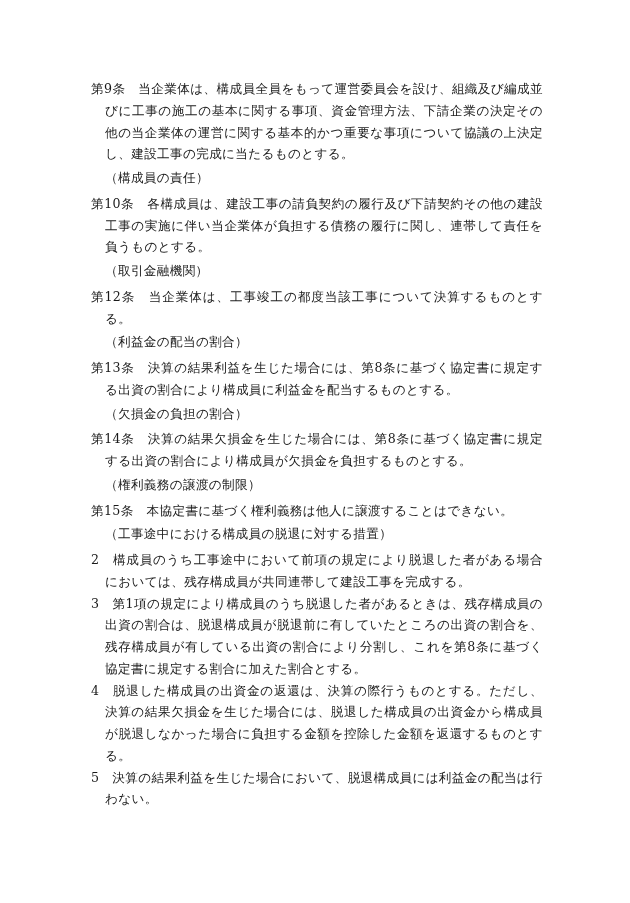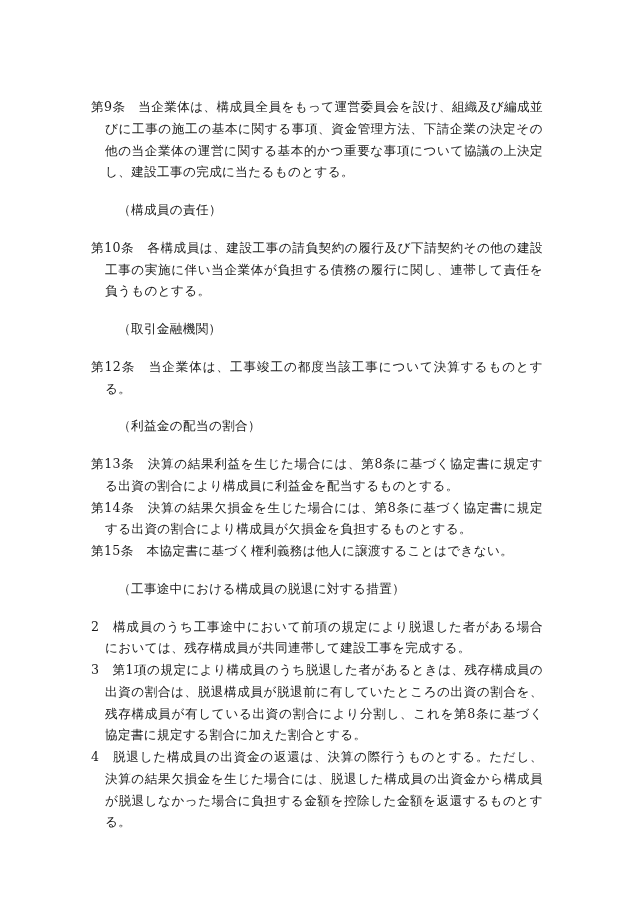--- a/index.html
+++ b/index.html
@@ -2,37 +2,40 @@
 <html><head>
   <meta charset="utf-8">
   <style>
     html, body { margin: 0; padding: 0; background: #ffffff; }
     body {
       width: 630px; height: 903px; position: relative; overflow: hidden;
       font-family: "DejaVu Serif", "Liberation Serif", serif;
       color: #1a1a1a;
     }
     .page {
-      position: absolute; left: 91px; top: 96px; width: 452px;
+      position: absolute; left: 91px; top: 78px; width: 452px;
       font-size: 12.6px; line-height: 21.75px; letter-spacing: 0.35px;
     }
     .para { margin: 0; padding-left: 14px; text-indent: -14px; text-align: justify; }
-    .heading { margin: 16px; padding-left: 11px; }
+    .heading { margin: 3px; padding-left: 11px; font-family: Liberation Serif, serif; }
     .num { white-space: pre; }
   </style>
 </head>
 <body>
 
 <div class="page">
   <p class="para"><span class="num">第9条</span><span class="num">　</span><span>当企業体は、構成員全員をもって運営委員会を設け、組織及び編成並びに工事の施工の基本に関する事項、資金管理方法、下請企業の決定その他の当企業体の運営に関する基本的かつ重要な事項について協議の上決定し、建設工事の完成に当たるものとする。</span></p>
   <p class="heading">（構成員の責任）</p>
   <p class="para"><span class="num">第10条</span><span class="num">　</span><span>各構成員は、建設工事の請負契約の履行及び下請契約その他の建設工事の実施に伴い当企業体が負担する債務の履行に関し、連帯して責任を負うものとする。</span></p>
   <p class="heading">（取引金融機関）</p>
   <p class="para"><span class="num">第12条</span><span class="num">　</span><span>当企業体は、工事竣工の都度当該工事について決算するものとする。</span></p>
   <p class="heading">（利益金の配当の割合）</p>
   <p class="para"><span class="num">第13条</span><span class="num">　</span><span>決算の結果利益を生じた場合には、第8条に基づく協定書に規定する出資の割合により構成員に利益金を配当するものとする。</span></p>
+  <p class="heading">（欠損金の負担の割合）</p>
   <p class="para"><span class="num">第14条</span><span class="num">　</span><span>決算の結果欠損金を生じた場合には、第8条に基づく協定書に規定する出資の割合により構成員が欠損金を負担するものとする。</span></p>
+  <p class="heading">（権利義務の譲渡の制限）</p>
   <p class="para"><span class="num">第15条</span><span class="num">　</span><span>本協定書に基づく権利義務は他人に譲渡することはできない。</span></p>
   <p class="heading">（工事途中における構成員の脱退に対する措置）</p>
   <p class="para"><span class="num">2</span><span class="num">　</span><span>構成員のうち工事途中において前項の規定により脱退した者がある場合においては、残存構成員が共同連帯して建設工事を完成する。</span></p>
   <p class="para"><span class="num">3</span><span class="num">　</span><span>第1項の規定により構成員のうち脱退した者があるときは、残存構成員の出資の割合は、脱退構成員が脱退前に有していたところの出資の割合を、残存構成員が有している出資の割合により分割し、これを第8条に基づく協定書に規定する割合に加えた割合とする。</span></p>
   <p class="para"><span class="num">4</span><span class="num">　</span><span>脱退した構成員の出資金の返還は、決算の際行うものとする。ただし、決算の結果欠損金を生じた場合には、脱退した構成員の出資金から構成員が脱退しなかった場合に負担する金額を控除した金額を返還するものとする。</span></p>
+  <p class="para"><span class="num">5</span><span class="num">　</span><span>決算の結果利益を生じた場合において、脱退構成員には利益金の配当は行わない。</span></p>
 </div>
 
 </body></html>

